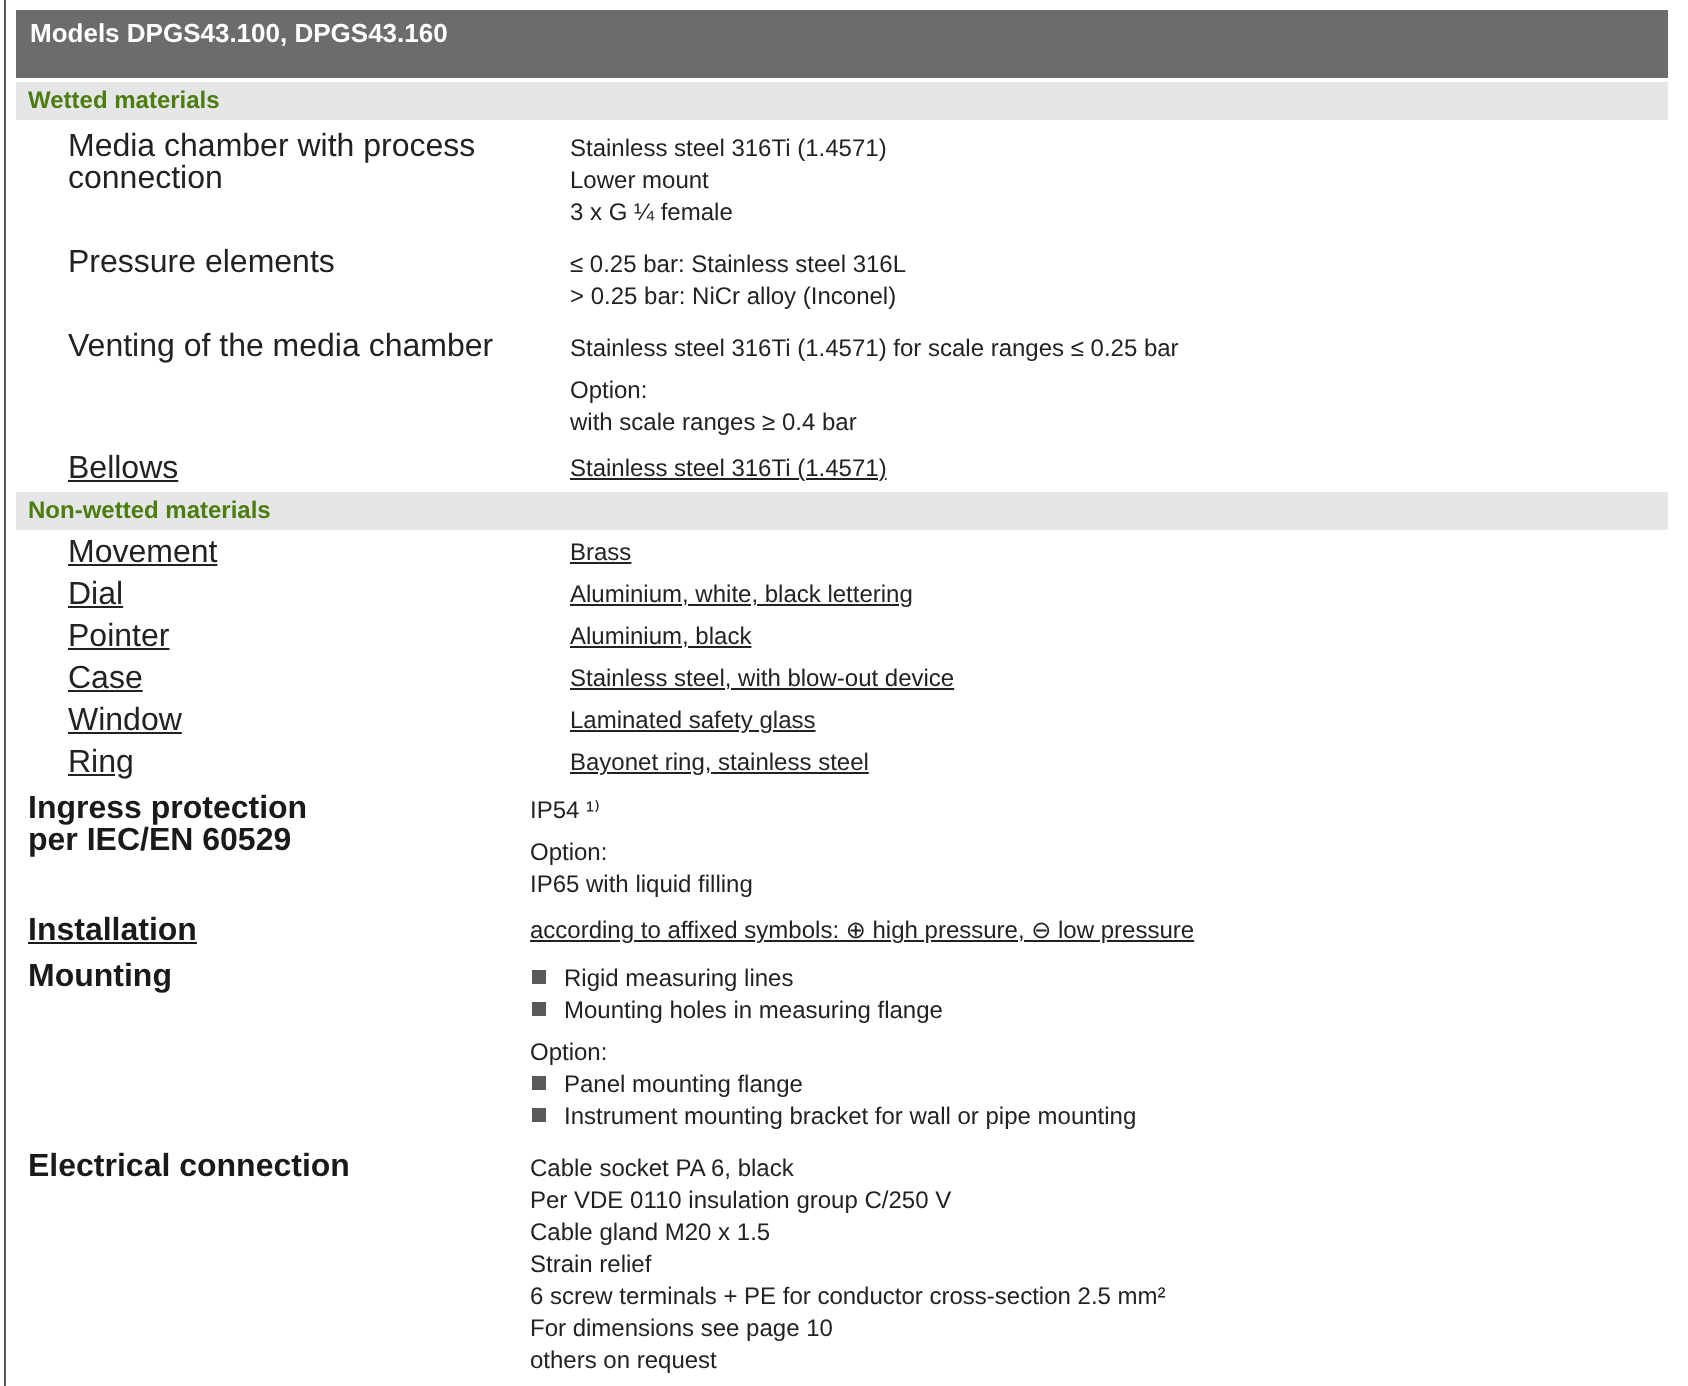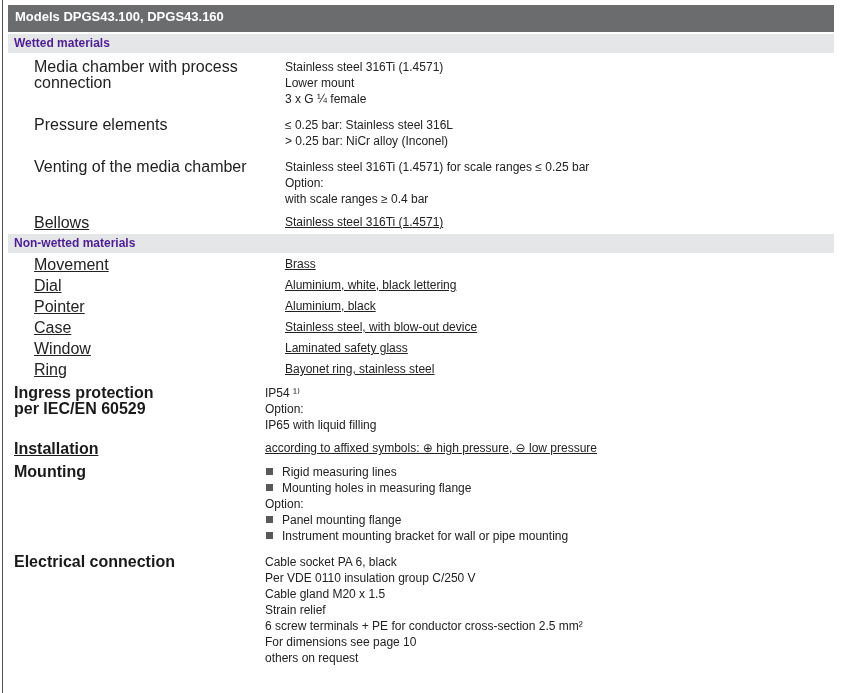--- a/index.html
+++ b/index.html
@@ -19,58 +19,58 @@
     left: 2px; top: 0; bottom: 0;
     width: 1px;
     background: #55565a;
   }
   .content {
     position: absolute;
     left: 8px; top: 5px;
     width: 826px;
   }
   .title-bar {
-    height: 27px;
+    height: 34px;
     background: #6b6c6e;
     color: #ffffff;
     font-weight: bold;
     font-size: 13px;
     line-height: 23px;
     padding-left: 7px;
     box-sizing: border-box;
     margin-bottom: 2px;
   }
   .row { display: flex; column-gap: 3px; margin-bottom: 2px; }
   .header-row {
     background: #e5e6e7;
     font-weight: bold;
     font-size: 12px;
     line-height: 15px;
     padding: 2px 0 2px 6px;
-    color: #4c1d95;
+    color: #4d7c0f;
   }
   .label-cell {
     width: 237px;
     flex: 0 0 237px;
     font-size: 16px;
     line-height: 16px;
     padding: 4px 4px 4px 26px;
     white-space: pre-line;
   }
   .label-cell.top-level { padding-left: 6px; font-weight: bold; color: #1a1a1a; }
   .value-cell {
     flex: 1 1 auto;
     font-size: 12px;
     line-height: 16px;
     padding: 4px 6px 4px 7px;
   }
   .row.simple .label-cell, .row.simple .value-cell {
     padding-top: 2px; padding-bottom: 2px; line-height: 15px; text-decoration: underline;
   }
-  .para + .para { }
+  .para + .para { margin-top: 5px; }
   .line { }
   .bullet {
     display: inline-block;
     width: 7px; height: 7px;
     background: #58595b;
     margin: 0 9px 1px 1px;
   }
 </style>
 </head>
 <body>

